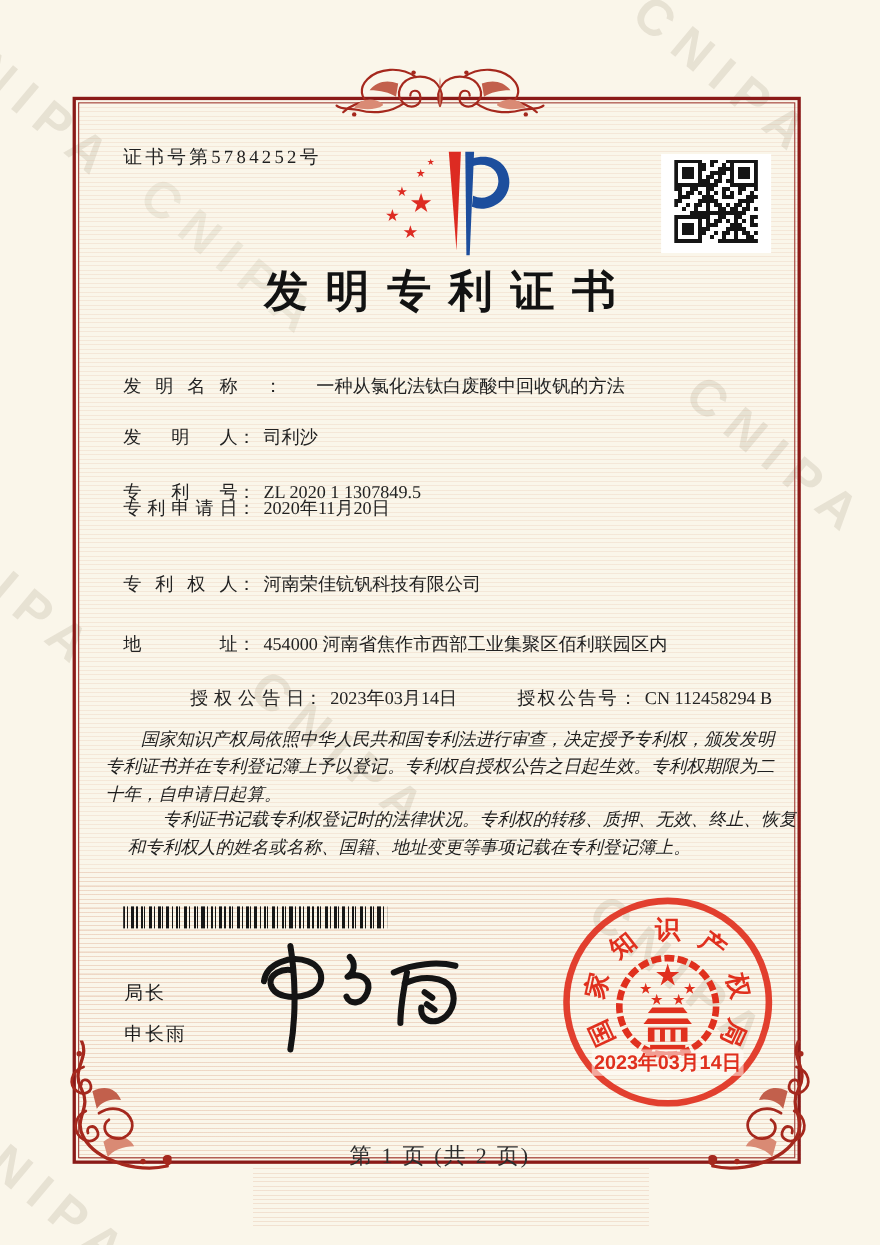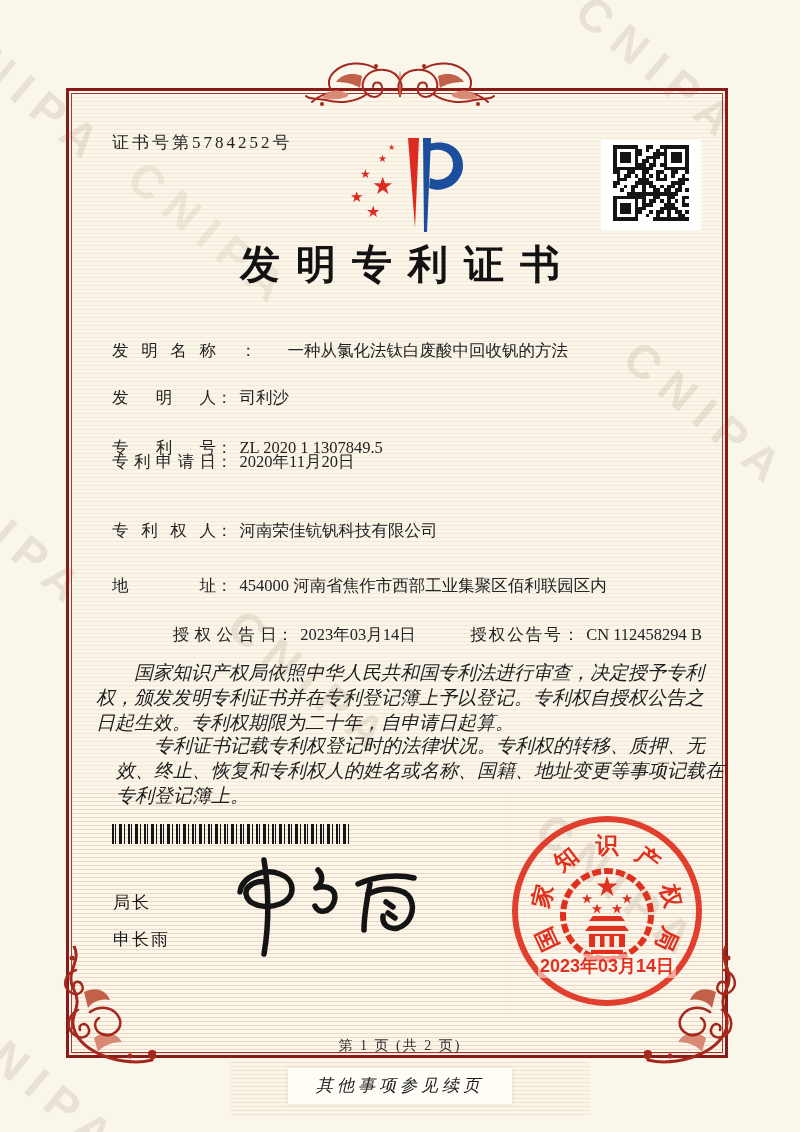--- a/index.html
+++ b/index.html
@@ -51,21 +51,21 @@
   
   .row{position:absolute;left:112px;width:590px;font-size:16.5px;display:flex;align-items:flex-start;line-height:27px;}
   .flabel{display:inline-block;width:104px;flex:none;text-align:justify;text-align-last:justify;}
   .colon{flex:none;margin:0 7px 0 0;}
   .fvalue{flex:1;}
   .r1{top:337px;gap:24px;} .r2{top:384px;} .r3{top:434px;} .r4{top:448px;}
   .r5{top:517px;} .r6{top:572px;} .r7{top:621px;justify-content:flex-end;}
   .grant-value{flex:none;width:170px;}
   .flabel2{flex:none;letter-spacing:2px;}
   
-  .paragraph{position:absolute;left:96px;width:610px;font-size:19px;line-height:25px;
+  .paragraph{position:absolute;left:96px;width:610px;font-size:16px;line-height:25px;
     text-indent:2em;font-style:italic;color:#1e1e1e;}
   .p1{top:660px;} .p2{top:733px;margin-left:20px;}
   
   .barcode{position:absolute;left:112px;top:824px;width:240px;height:20px;
     background:repeating-linear-gradient(90deg,
       #161616 0 2px, transparent 2px 3px, #161616 3px 4px, transparent 4px 7px,
       #161616 7px 10px, transparent 10px 12px, #161616 12px 13px, transparent 13px 16px);}
   .sign-label{position:absolute;left:113px;font-size:17px;font-family:"Liberation Sans",sans-serif;
     letter-spacing:2px;color:#1a1a1a;}
   .sl1{top:891px;} .sl2{top:928px;}
@@ -81,21 +81,21 @@
   .sc3{left:95px;top:29px; transform:translate(-50%,-50%);}
   .sc4{left:136px;top:43px;transform:translate(-50%,-50%) rotate(38deg);}
   .sc5{left:159px;top:80px;transform:translate(-50%,-50%) rotate(77deg);}
   .sc6{left:155px;top:123px;transform:translate(-50%,-50%) rotate(115deg);}
   .seal-emblem{position:absolute;left:50%;top:52%;transform:translate(-50%,-50%);}
   .emb{fill:#e0301e;}
   .seal-date{position:absolute;left:50%;top:138px;transform:translateX(-50%);
     font-size:18px;font-weight:bold;color:#e0301e;white-space:nowrap;
     font-family:"Liberation Sans",sans-serif;background:rgba(255,252,245,0.55);padding:0 2px;}
   
-  .page-info{position:absolute;left:0;top:1037px;width:100%;text-align:center;font-size:14px;color:#2d2d2d;letter-spacing:2px;}
+  .page-info{position:absolute;left:0;top:1037px;width:100%;text-align:center;font-size:20px;color:#2d2d2d;letter-spacing:2px;}
   .note-strip{position:absolute;left:288px;top:1068px;width:224px;height:36px;background:#fffdf6;
     text-align:center;line-height:36px;font-size:17px;letter-spacing:4px;font-style:italic;color:#1e1e1e;
     box-shadow:0 0 5px rgba(120,80,60,0.12);}
 </style>
 </head>
 <body>
 
 <div class="page">
 
   <div class="watermark wm1">CNIPA</div>
@@ -525,15 +525,14 @@
       <rect x="40" y="77" width="5" height="11" fill="#f8ecdf"></rect>
       <rect x="49.5" y="77" width="5" height="11" fill="#f8ecdf"></rect>
       <rect x="59" y="77" width="5" height="11" fill="#f8ecdf"></rect>
       <path class="emb" d="M36,91 h32 v4 h-32 Z"></path>
       <path class="emb" d="M32,97 h40 v3 h-40 Z"></path>
     </svg>
     <div class="seal-date">2023年03月14日</div>
   </div>
 
   <div class="page-info">第 1 页 (共 2 页)</div>
-  <div class="note-strip">其他事项参见续页</div>
 
 </div>
 
 </body></html>

